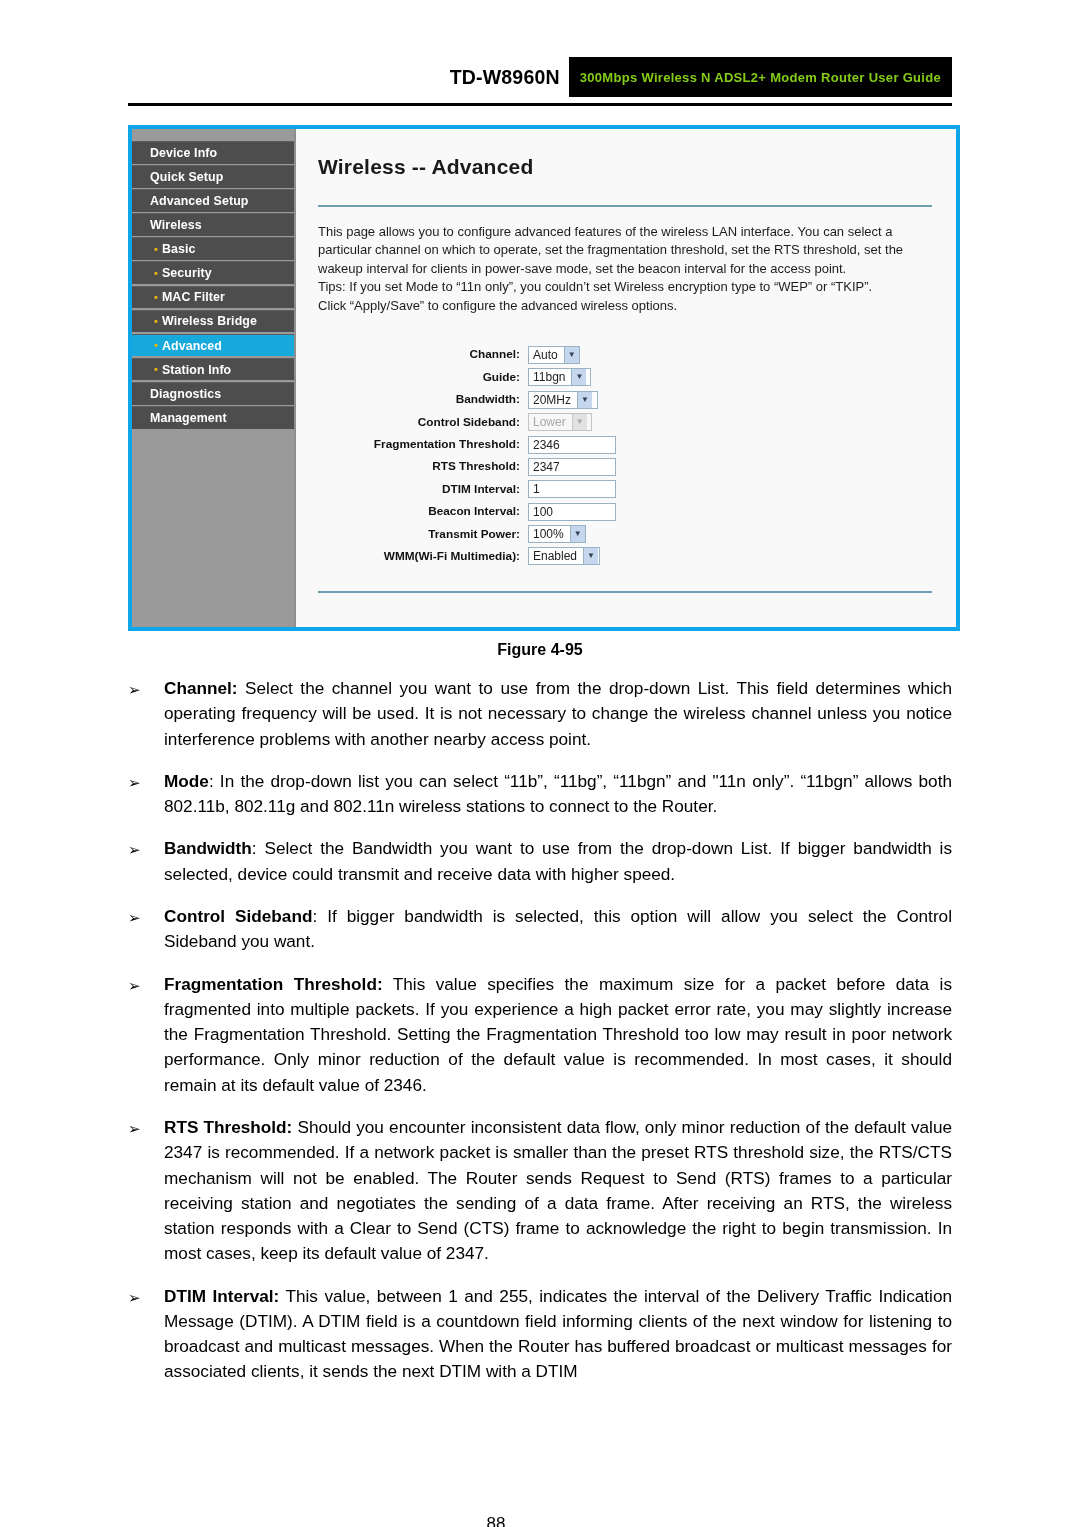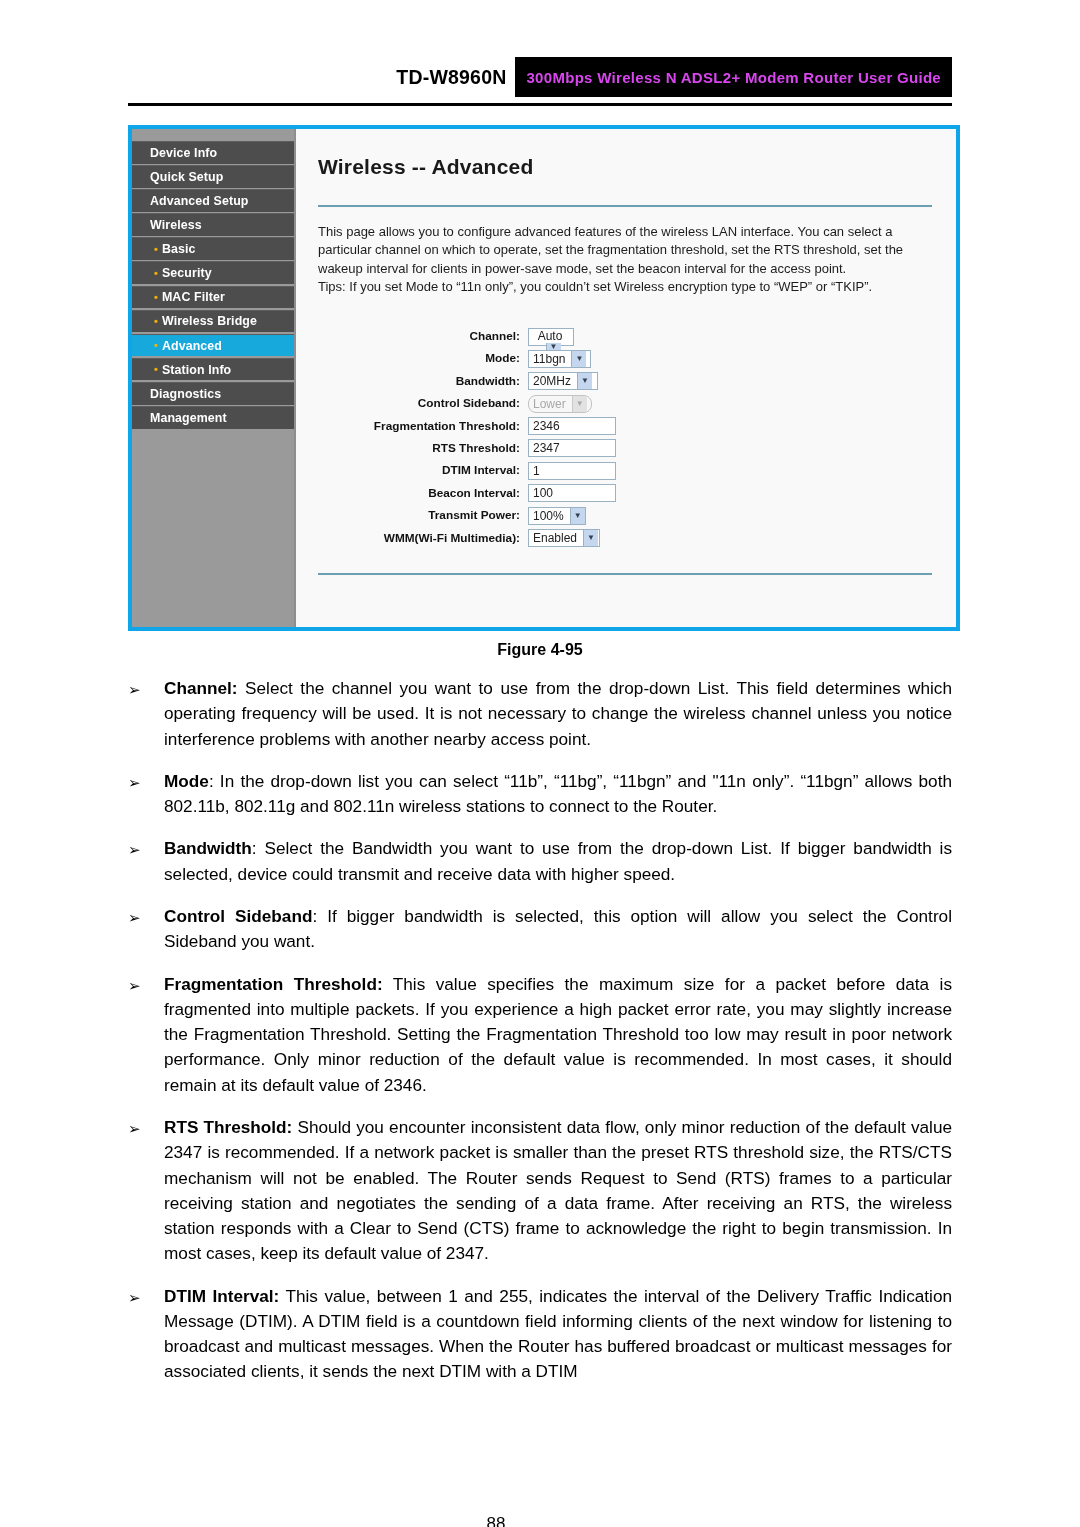--- a/index.html
+++ b/index.html
@@ -34,22 +34,22 @@
     font-weight: bold;
     letter-spacing: 0.2px;
     color: #000;
     display: flex;
     align-items: center;
     padding-right: 9px;
     white-space: nowrap;
   }
   .header-title-box {
     background: #000000;
-    color: #d946ef;
-    font-size: 15px;
+    color: #84cc16;
+    font-size: 13px;
     font-weight: bold;
     display: flex;
     align-items: center;
     padding: 0 9px 0 9px;
     white-space: nowrap;
     letter-spacing: 0.3px;
     border: 2px solid #000;
   }
   .header-rule {
     position: absolute;
@@ -179,24 +179,24 @@
     height: 16px;
     background: #c5d7ef;
     border-left: 1px solid #9ab3c4;
     display: flex;
     align-items: center;
     justify-content: center;
     font-size: 8px;
     color: #33414f;
     line-height: 1;
   }
-  .sel.w-auto   { min-width: 46px; flex-direction: column; }
+  .sel.w-auto   { min-width: 46px; }
   .sel.w-mode   { min-width: 63px; }
   .sel.w-band   { min-width: 70px; }
-  .sel.w-side   { min-width: 64px; border-radius: 8px; }
+  .sel.w-side   { min-width: 64px; }
   .sel.w-power  { min-width: 53px; text-align: center; }
   .sel.w-wmm    { min-width: 72px; }
   .sel.disabled {
     border-color: #c3c3c3;
     color: #a8a8a8;
     background: #f7f7f7;
   }
   .sel.disabled .sel-arrow {
     background: #e2e2e2;
     border-left-color: #c9c9c9;
@@ -343,36 +343,37 @@
         </div>
       </div>
 
     <div class="ui-content">
       <div class="ui-h1">Wireless -- Advanced</div>
       <div class="ui-divider"></div>
 
       <div class="ui-desc">
         <p>This page allows you to configure advanced features of the wireless LAN interface. You can select a particular channel on which to operate, set the fragmentation threshold, set the RTS threshold, set the wakeup interval for clients in power-save mode, set the beacon interval for the access point.</p>
         <p>Tips: If you set Mode to “11n only”, you couldn’t set Wireless encryption type to “WEP” or “TKIP”.</p>
+        <p>Click “Apply/Save” to configure the advanced wireless options.</p>
       </div>
 
       <div class="ui-form">
 
         <div class="form-row">
           <div class="form-label">Channel:</div>
           <div class="form-control">
             <span class="sel w-auto">
               <span class="sel-val">Auto</span>
               <span class="sel-arrow">▼</span>
             </span>
           </div>
         </div>
 
         <div class="form-row">
-          <div class="form-label">Mode:</div>
+          <div class="form-label">Guide:</div>
           <div class="form-control">
             <span class="sel w-mode">
               <span class="sel-val">11bgn</span>
               <span class="sel-arrow">▼</span>
             </span>
           </div>
         </div>
 
         <div class="form-row">
           <div class="form-label">Bandwidth:</div>

